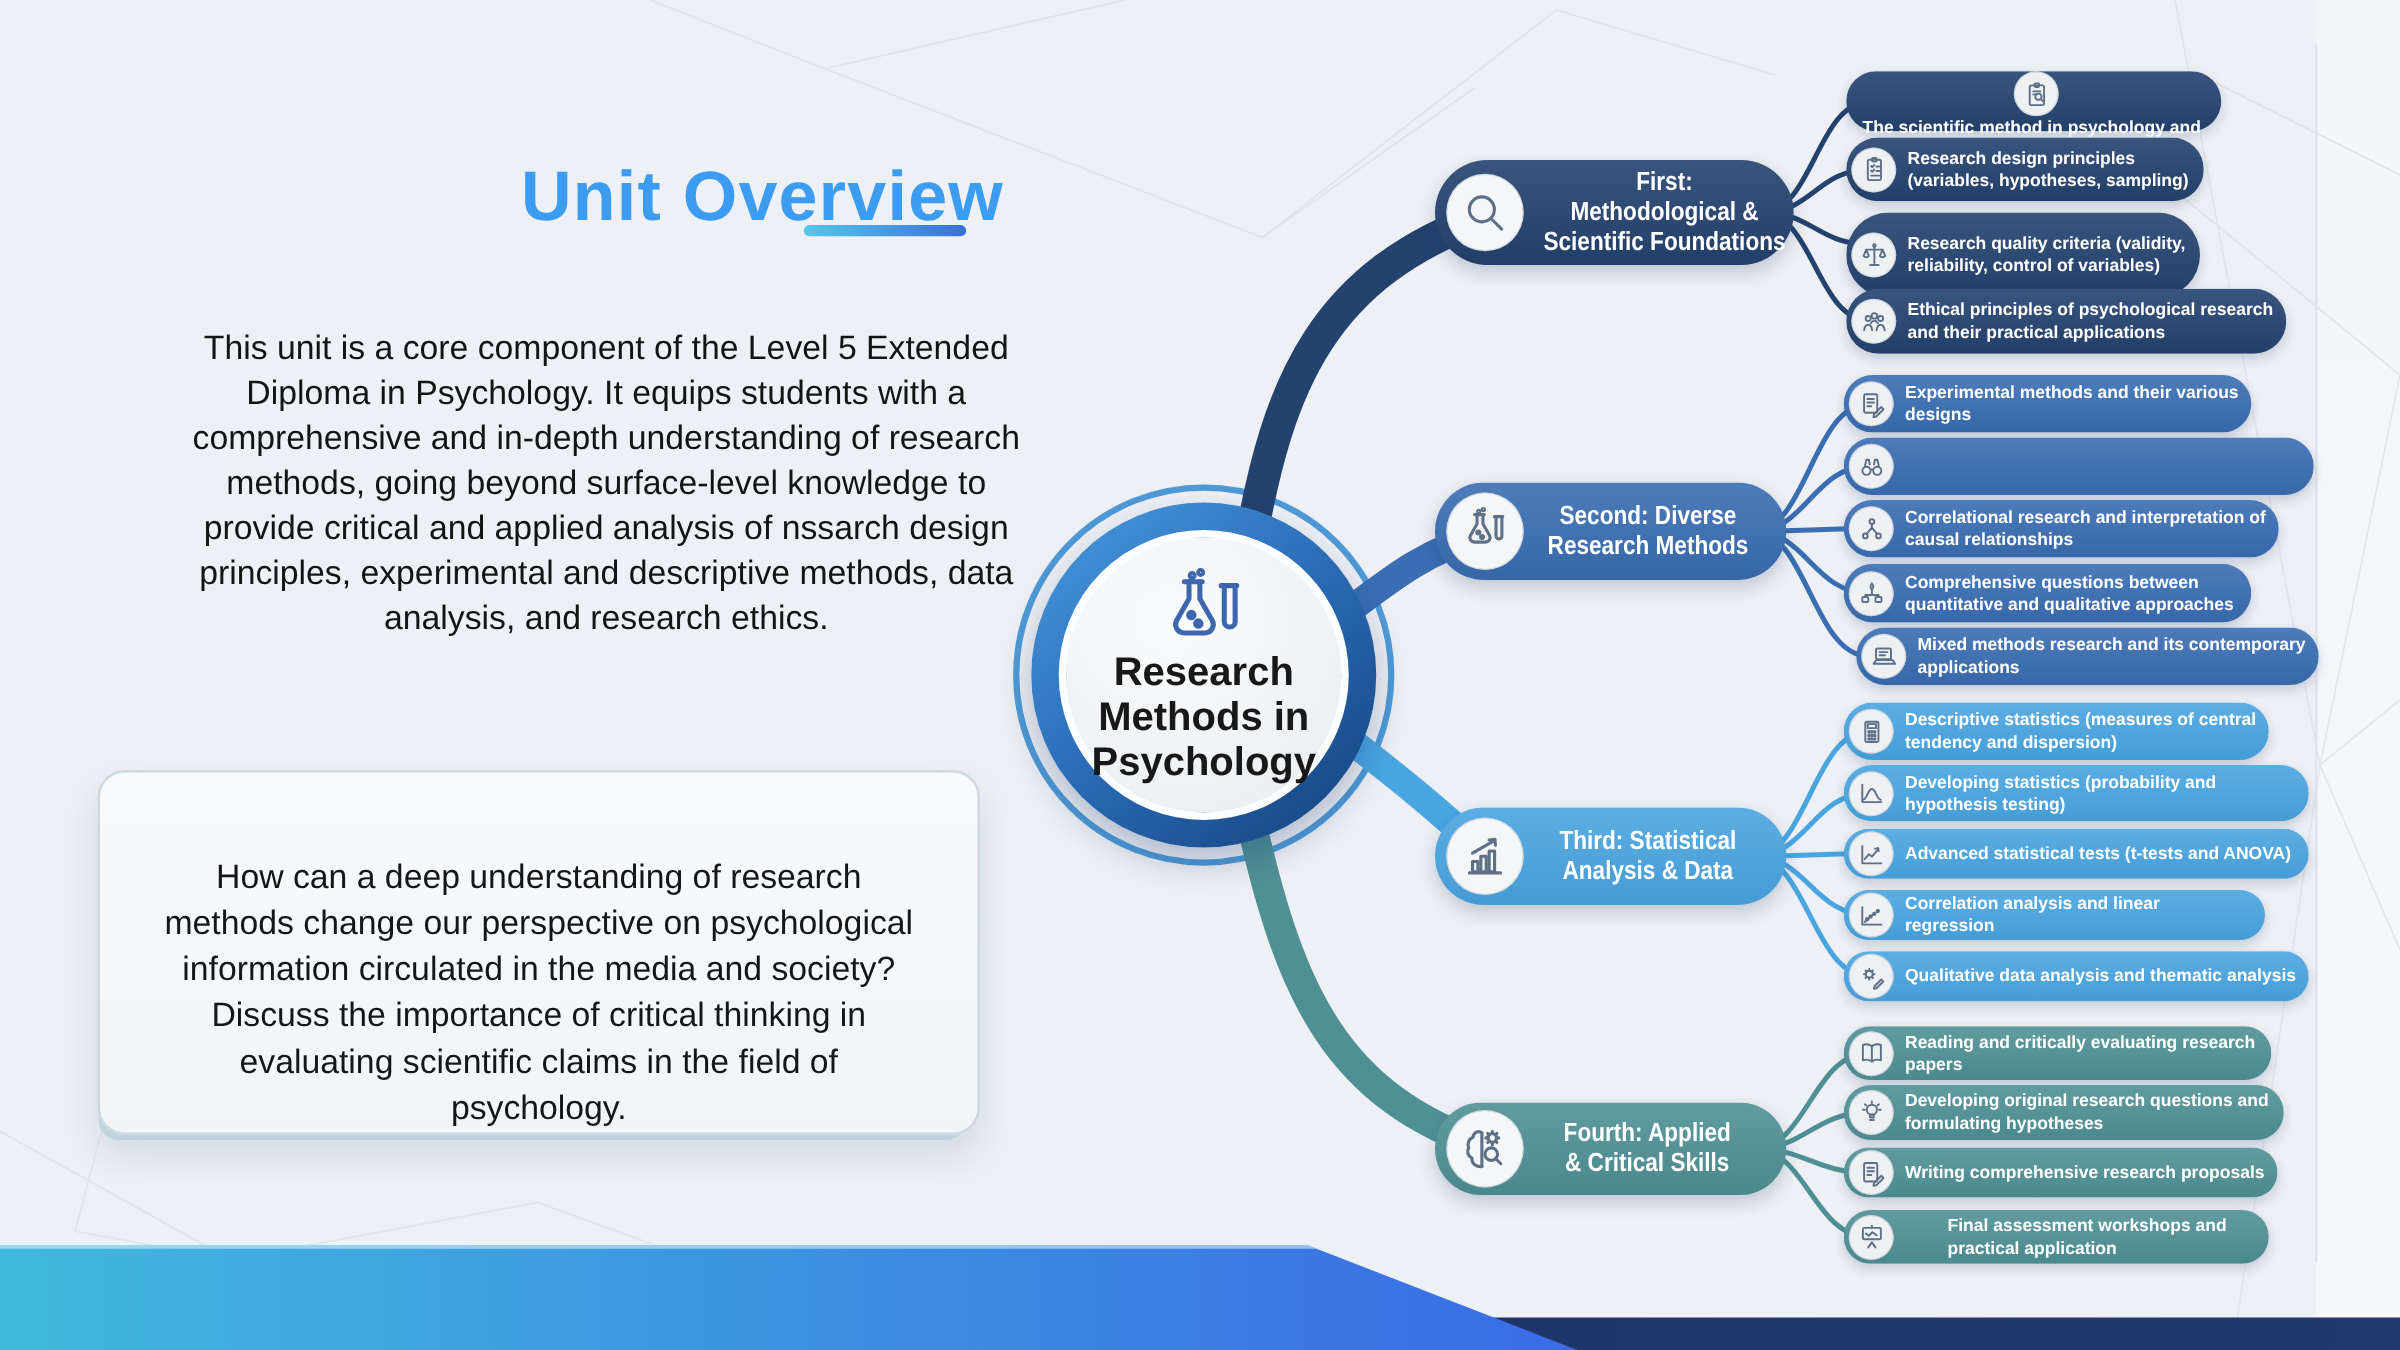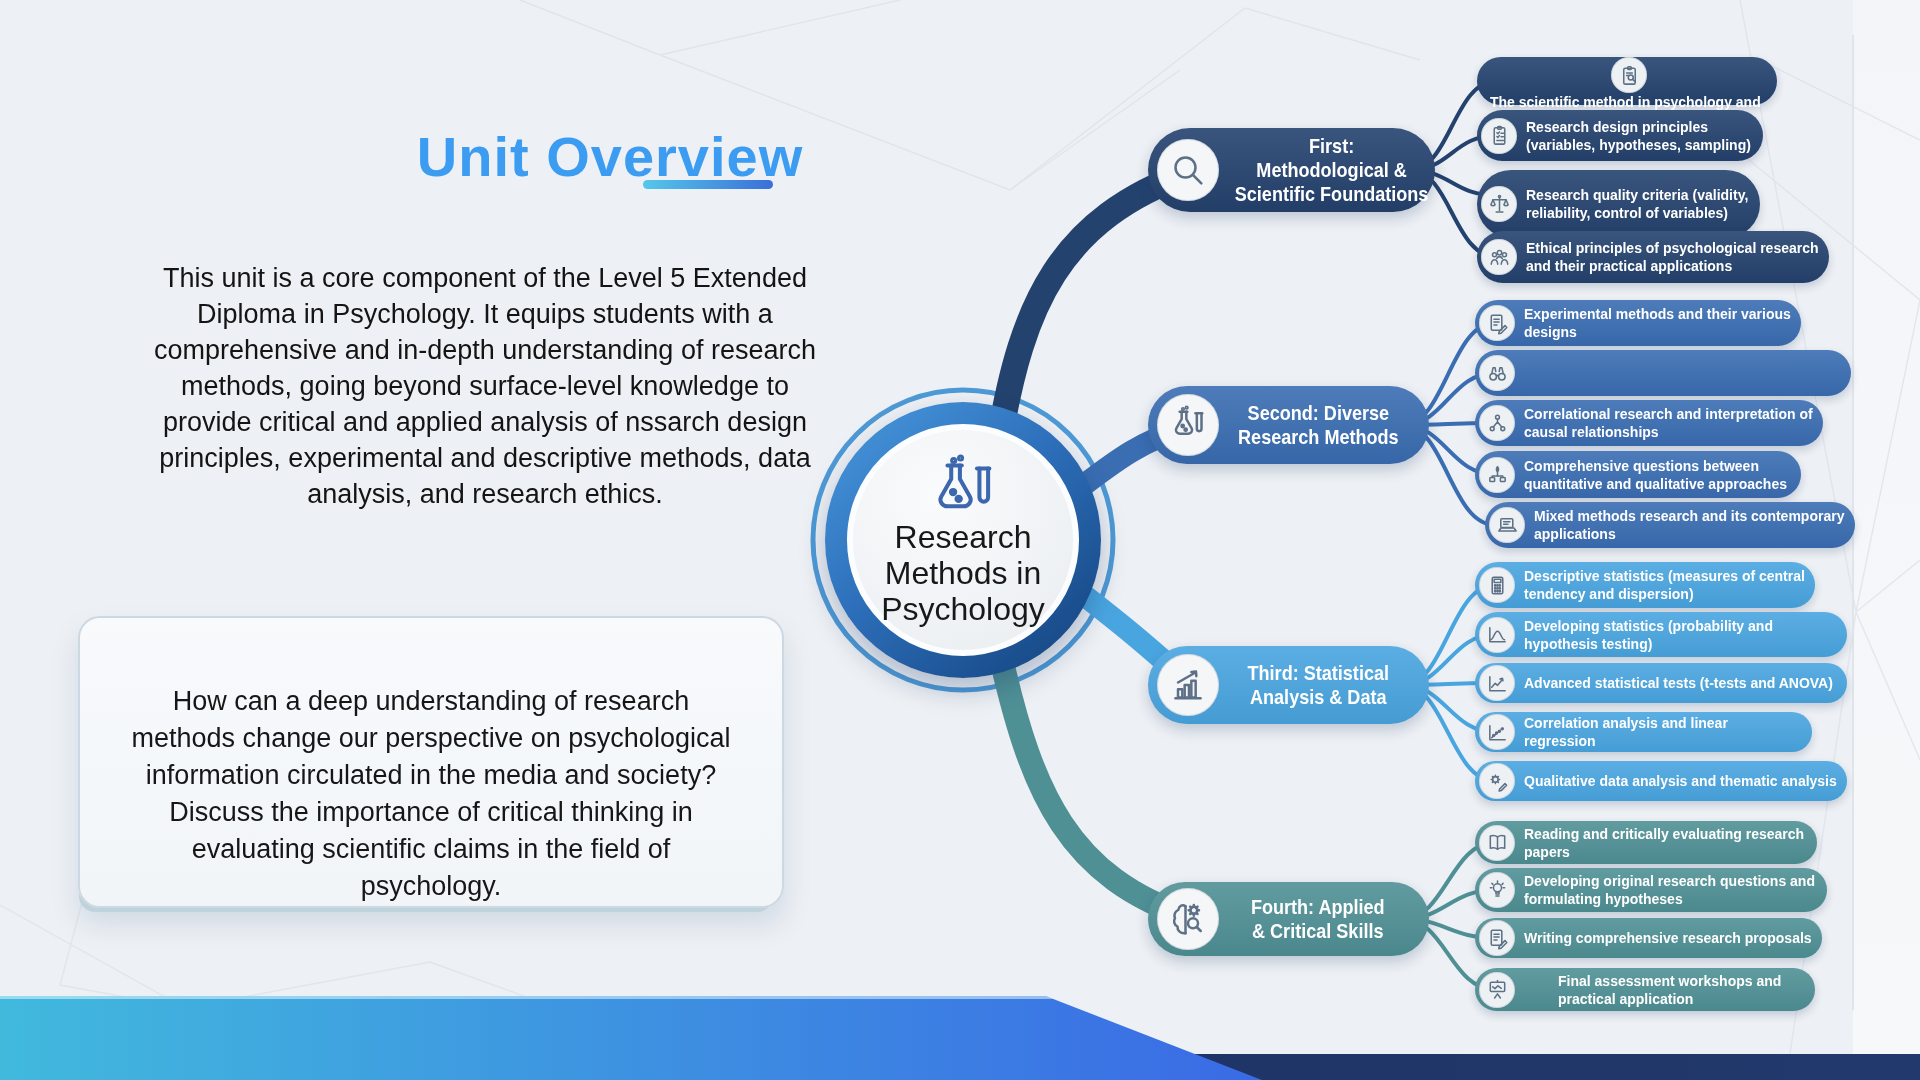--- a/index.html
+++ b/index.html
@@ -41,21 +41,21 @@
   
   #connector-layer{left:0;top:0;}
   #hub-band{left:825px;top:402px;width:276px;height:276px;border-radius:50%;
     background:linear-gradient(140deg,#4a9be0 0%,#2d6fba 45%,#12407a 100%);
     box-shadow:0 12px 26px rgba(20,50,100,.28);}
   #hub-core{left:847px;top:424px;width:232px;height:232px;border-radius:50%;
     background:radial-gradient(circle at 38% 30%,#fafbfc,#eef1f4 70%,#e7ebef);
     border:6px solid #fcfdfe;
     display:flex;flex-direction:column;align-items:center;justify-content:center;}
   #hub-title{width:206px;text-align:center;font-size:32px;line-height:36px;
-    font-weight:normal;color:#181818;margin-top:4px;}
+    font-weight:bold;color:#181818;margin-top:4px;}
   .hub-icon{color:#3c66ae;}
 
   .branch-pill{position:absolute;border-radius:999px;display:flex;align-items:center;
     background-image:linear-gradient(180deg,rgba(255,255,255,.10),rgba(0,0,0,.06));
     box-shadow:0 6px 14px rgba(25,55,100,.22);padding-left:9px;}
   .branch-circle{width:62px;height:62px;border-radius:50%;background:#f4f6f8;
     flex:0 0 auto;display:flex;align-items:center;justify-content:center;
     box-shadow:inset 0 0 0 1px rgba(120,140,160,.25);color:#5d7085;}
   .branch-label-wrap{flex:1;display:flex;justify-content:center;padding-right:12px;}
   .branch-label{white-space:pre;text-align:center;font-size:21px;line-height:24px;

